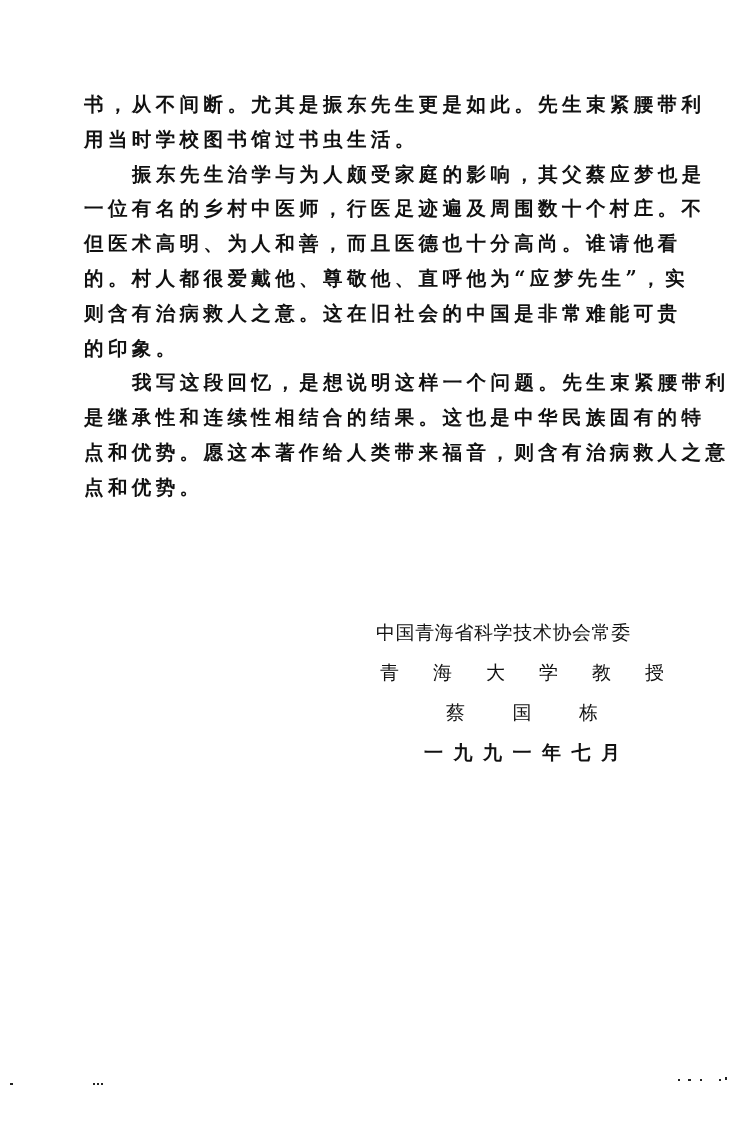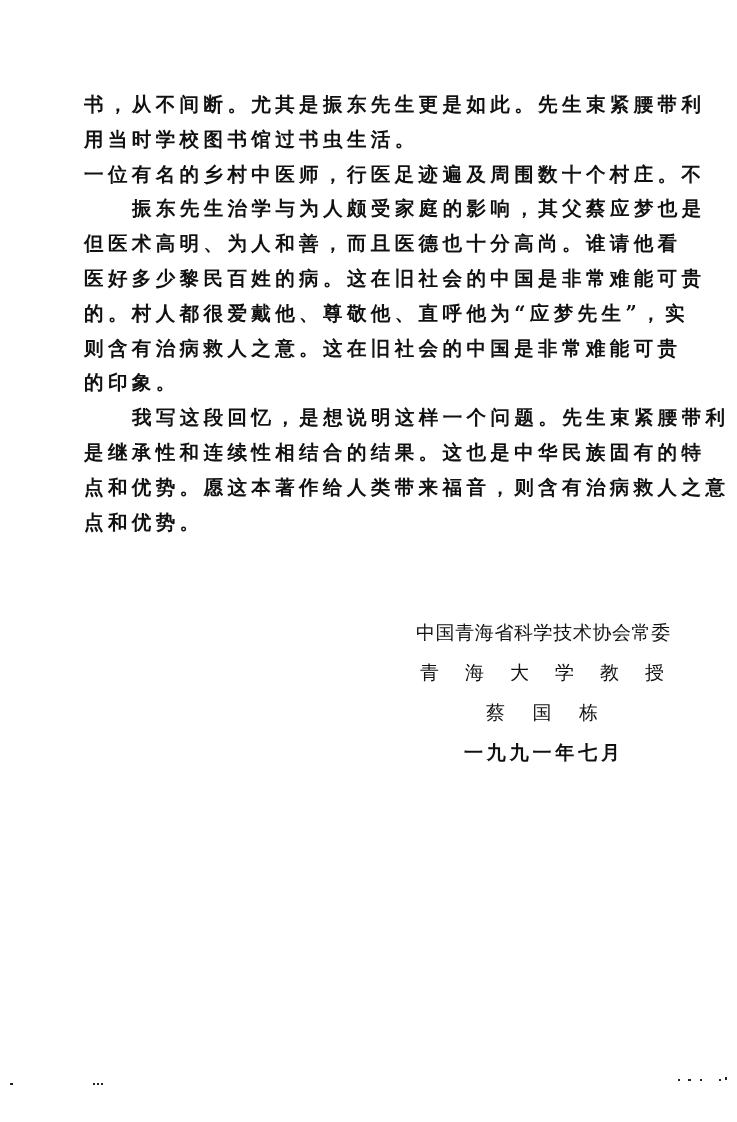--- a/index.html
+++ b/index.html
@@ -45,21 +45,20 @@
       left: 376px;
       top: 612px;
       width: 292px;
       font-family: "DejaVu Sans", "Liberation Sans", sans-serif;
     }
     .sig-line {
       height: 40px;
       line-height: 40px;
       font-size: 19px;
       white-space: nowrap;
-      margin-left: 40px;
     }
     .sig-org {
       letter-spacing: 0.6px;
     }
     .sig-title {
       display: flex;
       justify-content: space-between;
       padding-left: 4px;
       padding-right: 4px;
     }
@@ -85,24 +84,23 @@
 </head>
 <body>
 
 <div class="page">
 
   <div class="body-text">
 
     <div class="line">书，从不间断。尤其是振东先生更是如此。先生束紧腰带利</div>
     <div class="line">用当时学校图书馆过书虫生活。</div>
 
+    <div class="line indent">振东先生治学与为人颇受家庭的影响，其父蔡应梦也是</div>
     <div class="line">一位有名的乡村中医师，行医足迹遍及周围数十个村庄。不</div>
-    <div class="line indent">振东先生治学与为人颇受家庭的影响，其父蔡应梦也是</div>
     <div class="line">但医术高明、为人和善，而且医德也十分高尚。谁请他看</div>
-    <div class="line">医好多少黎民百姓的病。这在旧社会的中国是非常难能可贵</div>
     <div class="line">的。村人都很爱戴他、尊敬他、直呼他为“应梦先生”，实</div>
     <div class="line">则含有治病救人之意。这在旧社会的中国是非常难能可贵</div>
     <div class="line">的印象。</div>
 
     <div class="line indent">我写这段回忆，是想说明这样一个问题。先生束紧腰带利</div>
     <div class="line">是继承性和连续性相结合的结果。这也是中华民族固有的特</div>
     <div class="line">点和优势。愿这本著作给人类带来福音，则含有治病救人之意</div>
     <div class="line">点和优势。</div>
   </div>
 

